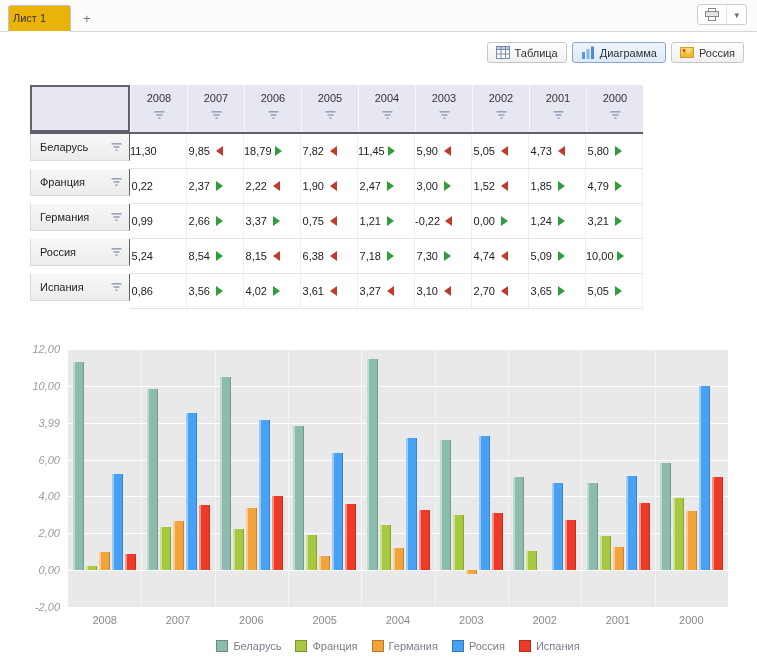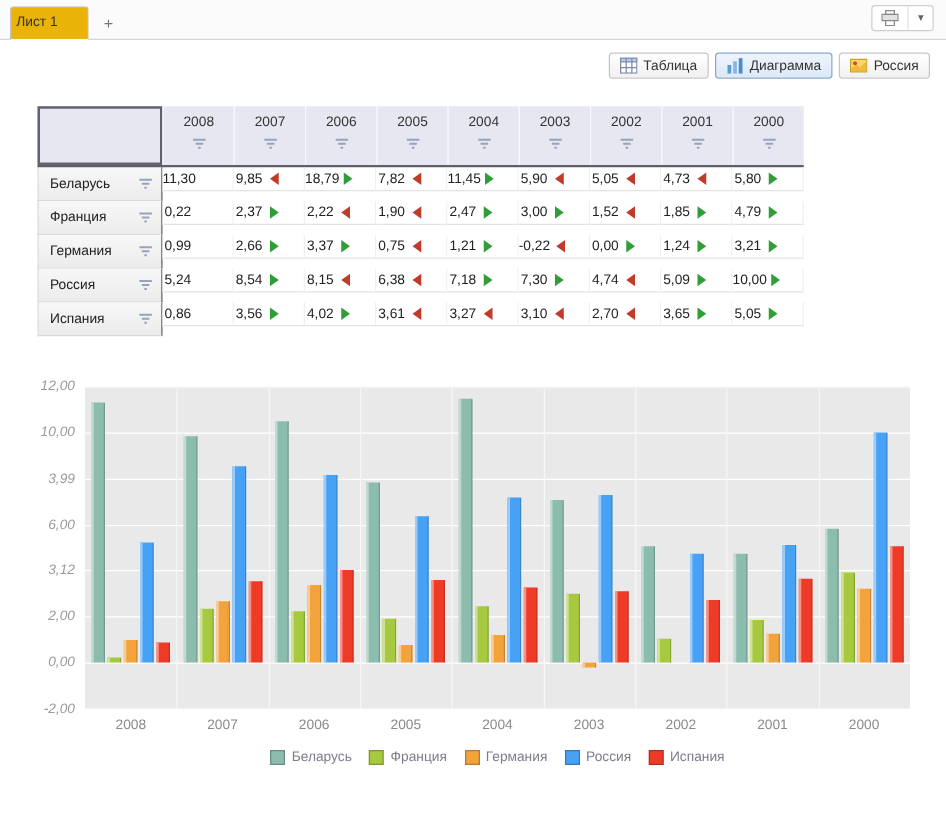--- a/index.html
+++ b/index.html
@@ -47,21 +47,21 @@
     width:57px;background:#e7e7f1;border-left:1px solid #f8f8fc;
     display:flex;flex-direction:column;align-items:center;padding-top:7px;gap:6px;
   }
   .hyear{color:#333;}
   .lcell{
     width:100px;height:27px;background:linear-gradient(#f7f7f7,#ececec);
     border-bottom:1px solid #d9d9d9;border-left:1px solid #d9d9d9;border-right:1px solid #5f5f6a;
     display:flex;align-items:center;justify-content:space-between;padding:0 7px 0 9px;
   }
   .dcell{
-    width:57px;height:19px;background:#fff;
+    width:57px;height:35px;background:#fff;
     border-bottom:1px solid #e3e3e3;border-right:1px solid #efefef;
     display:flex;align-items:center;justify-content:flex-end;padding-right:18px;
   }
   .num{text-align:right;}
   .tribox{width:12px;height:12px;display:flex;align-items:center;justify-content:center;margin-left:3px;}
   .tri-up{width:0;height:0;border-top:5px solid transparent;border-bottom:5px solid transparent;border-left:7px solid #2f9e38;}
   .tri-down{width:0;height:0;border-top:5px solid transparent;border-bottom:5px solid transparent;border-right:7px solid #c23a2a;}
   .funnel{display:flex;align-items:center;}
   
   .chart-wrap{margin:40px 12px 0 30px;}
@@ -548,21 +548,21 @@
     </div></div>
 
 
 <div class="chart-wrap">
   <div class="chart-row">
     <div class="ylabels">
         <div class="ytick" style="top:-7.0px">12,00</div>
         <div class="ytick" style="top:29.9px">10,00</div>
         <div class="ytick" style="top:66.7px">3,99</div>
         <div class="ytick" style="top:103.6px">6,00</div>
-        <div class="ytick" style="top:140.4px">3,12</div>
+        <div class="ytick" style="top:140.4px">4,00</div>
         <div class="ytick" style="top:177.3px">2,00</div>
         <div class="ytick" style="top:214.1px">0,00</div>
         <div class="ytick" style="top:251.0px">-2,00</div>
       </div>
     <div class="plot">
         <div class="hgrid" style="top:0.0px"></div>
         <div class="hgrid" style="top:36.9px"></div>
         <div class="hgrid" style="top:73.7px"></div>
         <div class="hgrid" style="top:110.6px"></div>
         <div class="hgrid" style="top:147.4px"></div>

